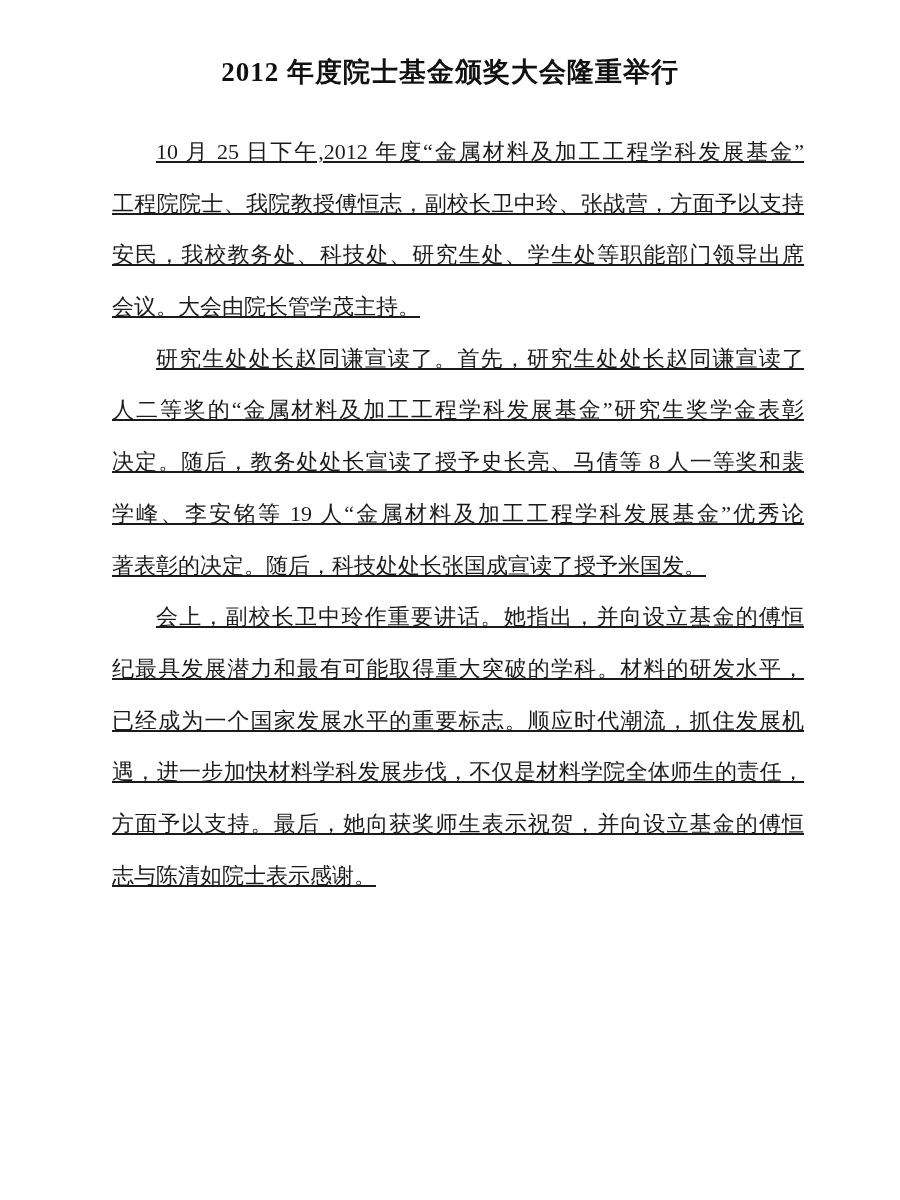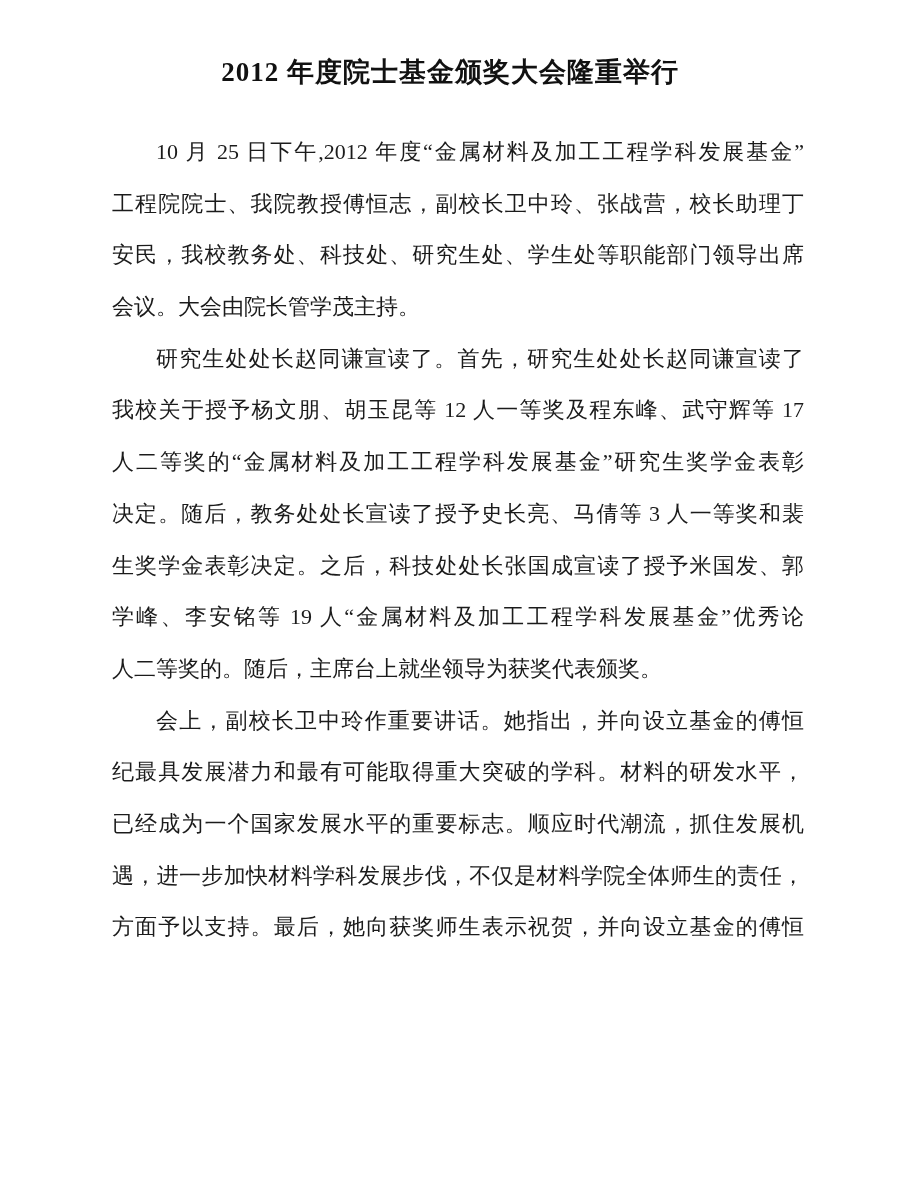--- a/index.html
+++ b/index.html
@@ -24,20 +24,21 @@
     line-height: 40px;
     letter-spacing: 1px;
     color: #111111;
   }
   .content {
     margin-left: 112px;
     margin-right: 96px;
     margin-top: 34px;
     font-size: 22px;
     line-height: 51.7px;
+    text-decoration: underline;
   }
   .paragraph {
     margin: 0;
     padding: 0;
   }
   .line {
     text-align: justify;
     text-align-last: justify;
     white-space: pre-wrap;
     height: 51.7px;
@@ -53,33 +54,31 @@
 </head>
 <body>
 
 <div class="page">
   <div class="doc-title">2012 年度院士基金颁奖大会隆重举行</div>
 
   <div class="content">
 
     <div class="paragraph">
       <div class="line indent">10 月 25 日下午,2012 年度“金属材料及加工工程学科发展基金”</div>
-      <div class="line">工程院院士、我院教授傅恒志，副校长卫中玲、张战营，校长助理丁</div>
+      <div class="line">工程院院士、我院教授傅恒志，副校长卫中玲、张战营，方面予以支持</div>
       <div class="line">安民，我校教务处、科技处、研究生处、学生处等职能部门领导出席</div>
       <div class="line plast">会议。大会由院长管学茂主持。</div>
     </div>
 
     <div class="paragraph">
       <div class="line indent">研究生处处长赵同谦宣读了。首先，研究生处处长赵同谦宣读了</div>
-      <div class="line">我校关于授予杨文朋、胡玉昆等 12 人一等奖及程东峰、武守辉等 17</div>
       <div class="line">人二等奖的“金属材料及加工工程学科发展基金”研究生奖学金表彰</div>
-      <div class="line">决定。随后，教务处处长宣读了授予史长亮、马倩等 3 人一等奖和裴</div>
-      <div class="line">生奖学金表彰决定。之后，科技处处长张国成宣读了授予米国发、郭</div>
+      <div class="line">决定。随后，教务处处长宣读了授予史长亮、马倩等 8 人一等奖和裴</div>
       <div class="line">学峰、李安铭等 19 人“金属材料及加工工程学科发展基金”优秀论</div>
-      <div class="line plast">人二等奖的。随后，主席台上就坐领导为获奖代表颁奖。</div>
+      <div class="line plast">著表彰的决定。随后，科技处处长张国成宣读了授予米国发。</div>
     </div>
 
     <div class="paragraph">
       <div class="line indent">会上，副校长卫中玲作重要讲话。她指出，并向设立基金的傅恒</div>
       <div class="line">纪最具发展潜力和最有可能取得重大突破的学科。材料的研发水平，</div>
       <div class="line">已经成为一个国家发展水平的重要标志。顺应时代潮流，抓住发展机</div>
       <div class="line">遇，进一步加快材料学科发展步伐，不仅是材料学院全体师生的责任，</div>
       <div class="line">方面予以支持。最后，她向获奖师生表示祝贺，并向设立基金的傅恒</div>
       <div class="line plast">志与陈清如院士表示感谢。</div>
     </div>

